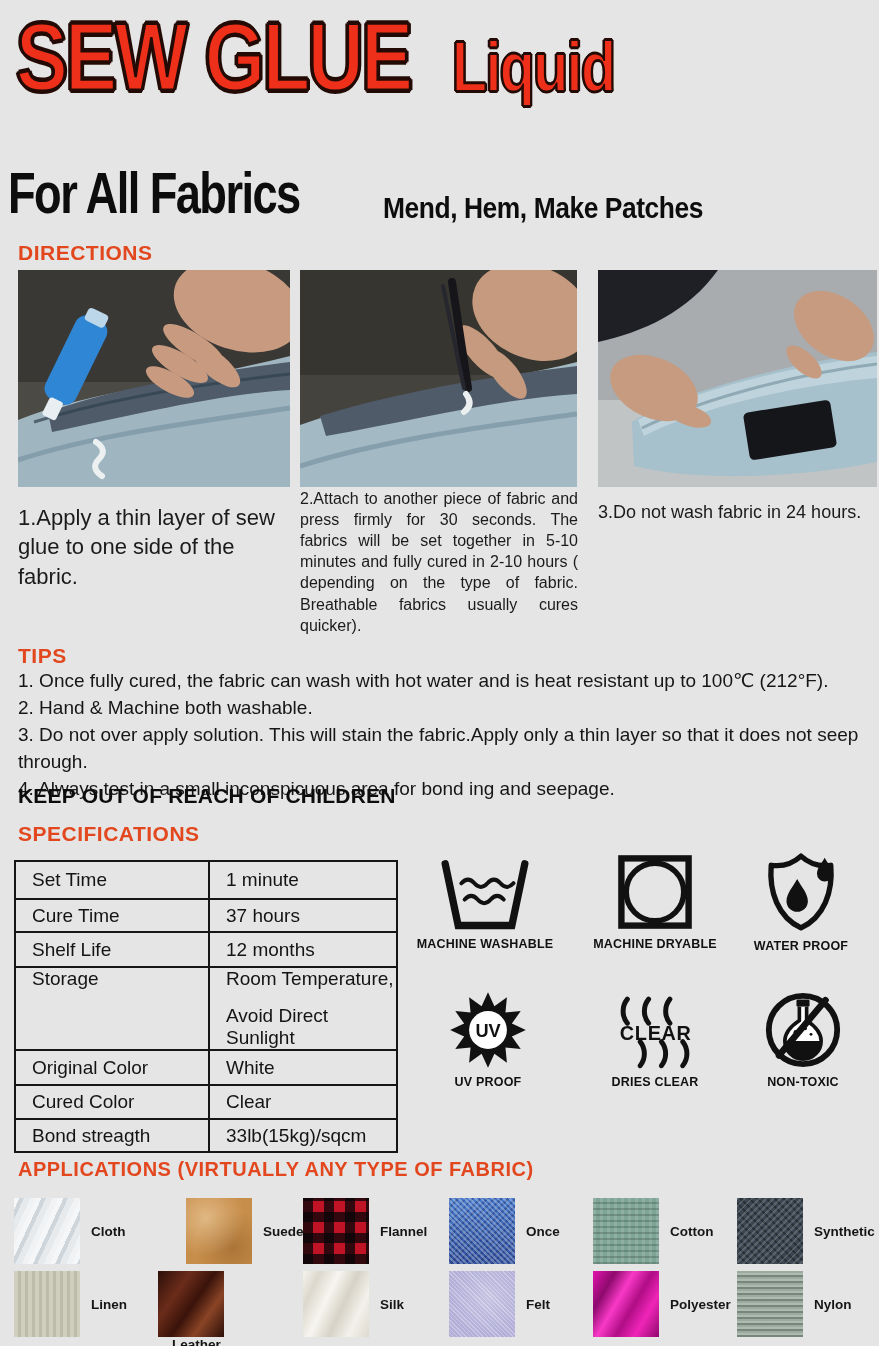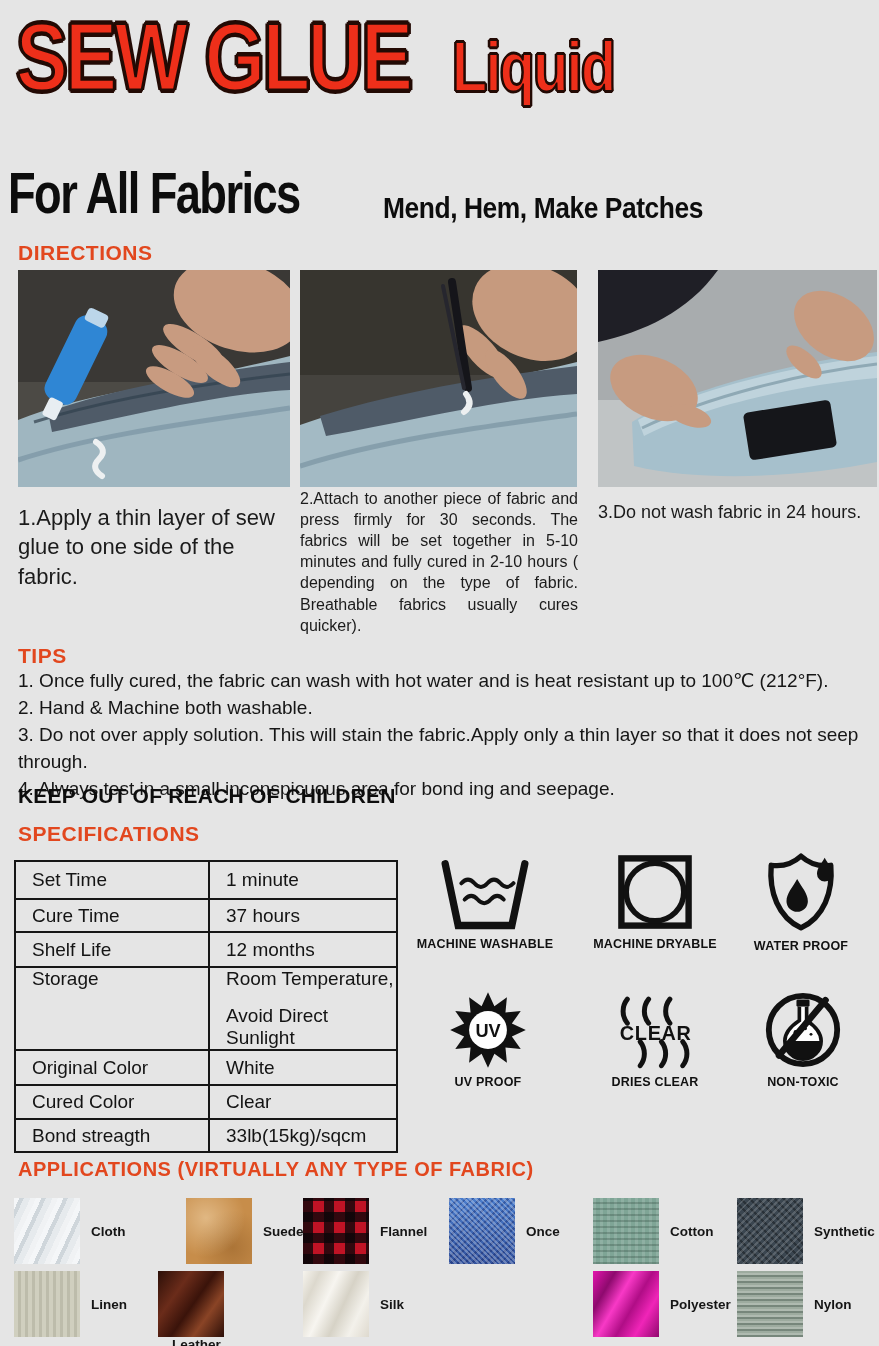--- a/index.html
+++ b/index.html
@@ -269,20 +269,24 @@
     <div class="fab-label">Linen</div>
   </div>
   <div class="fab" style="left:158px;top:1271px;flex-direction:column;">
     <div class="sw sw-leather"></div>
     <div class="fab-label">Leather</div>
   </div>
   <div class="fab" style="left:303px;top:1271px;">
     <div class="sw sw-silk"></div>
     <div class="fab-label">Silk</div>
   </div>
+  <div class="fab" style="left:449px;top:1271px;">
+    <div class="sw sw-felt"></div>
+    <div class="fab-label">Felt</div>
+  </div>
   <div class="fab" style="left:593px;top:1271px;">
     <div class="sw sw-polyester"></div>
     <div class="fab-label">Polyester</div>
   </div>
   <div class="fab" style="left:737px;top:1271px;">
     <div class="sw sw-nylon"></div>
     <div class="fab-label">Nylon</div>
   </div>
 
 </div>

